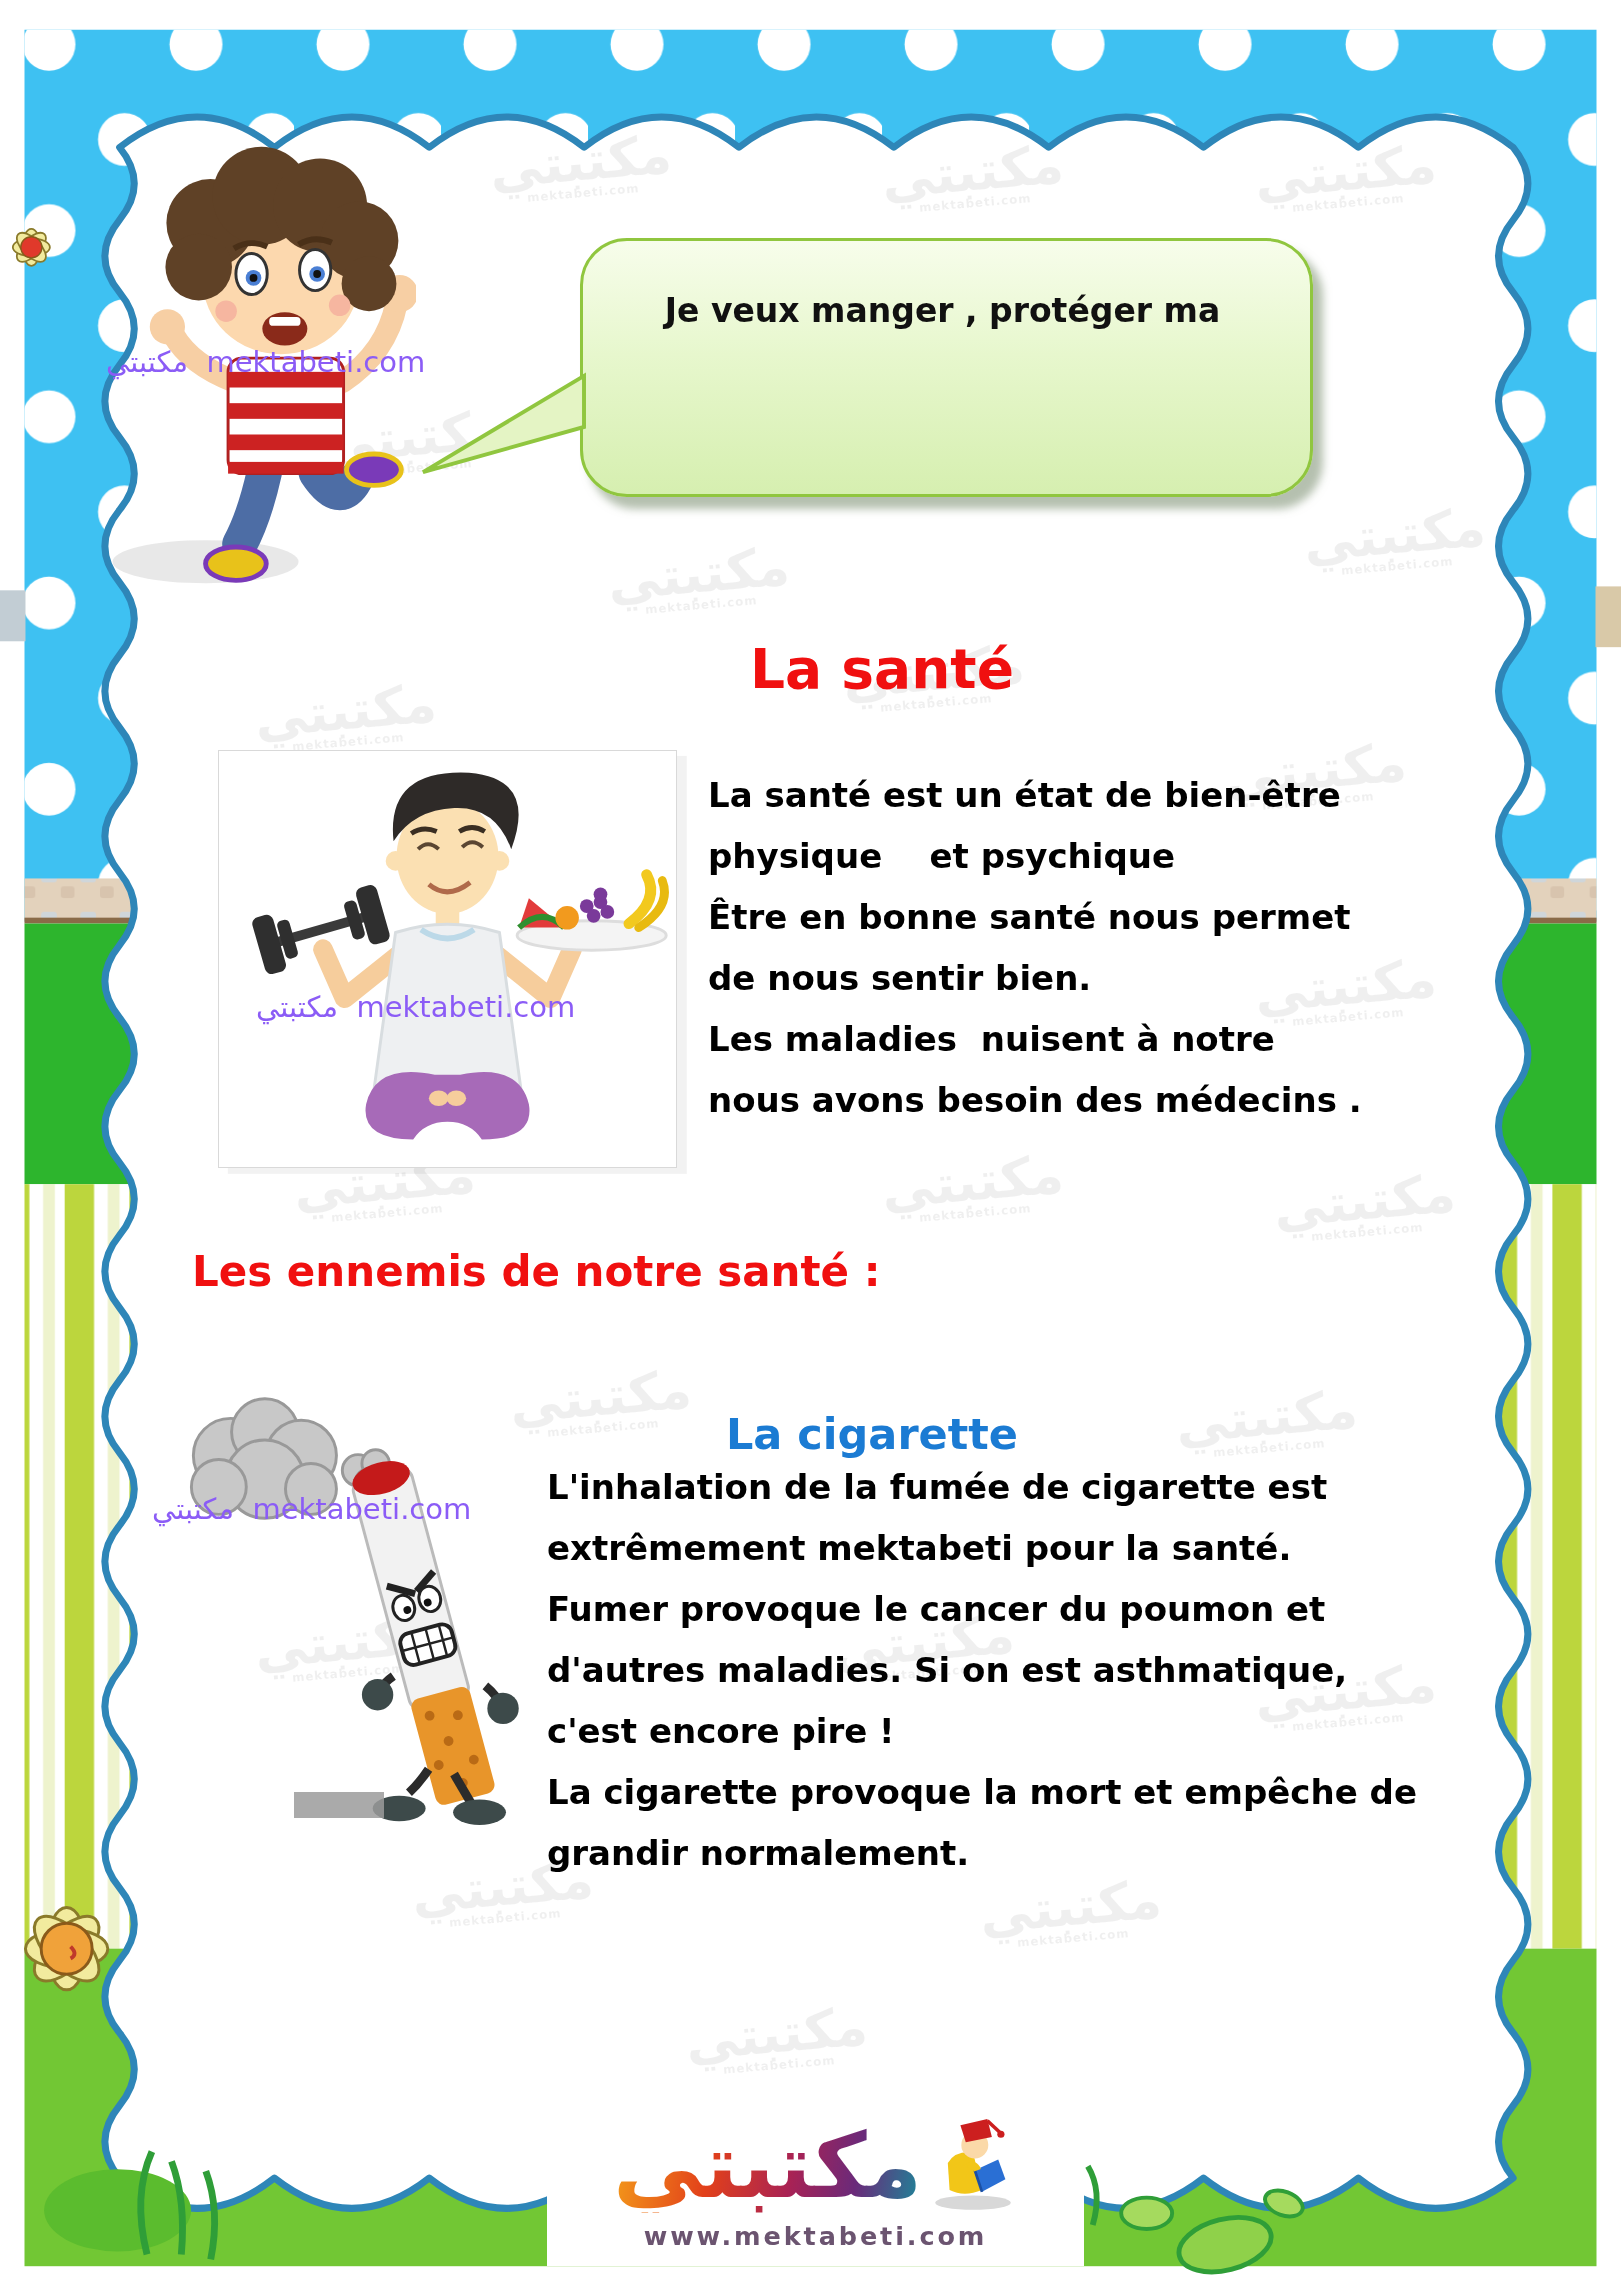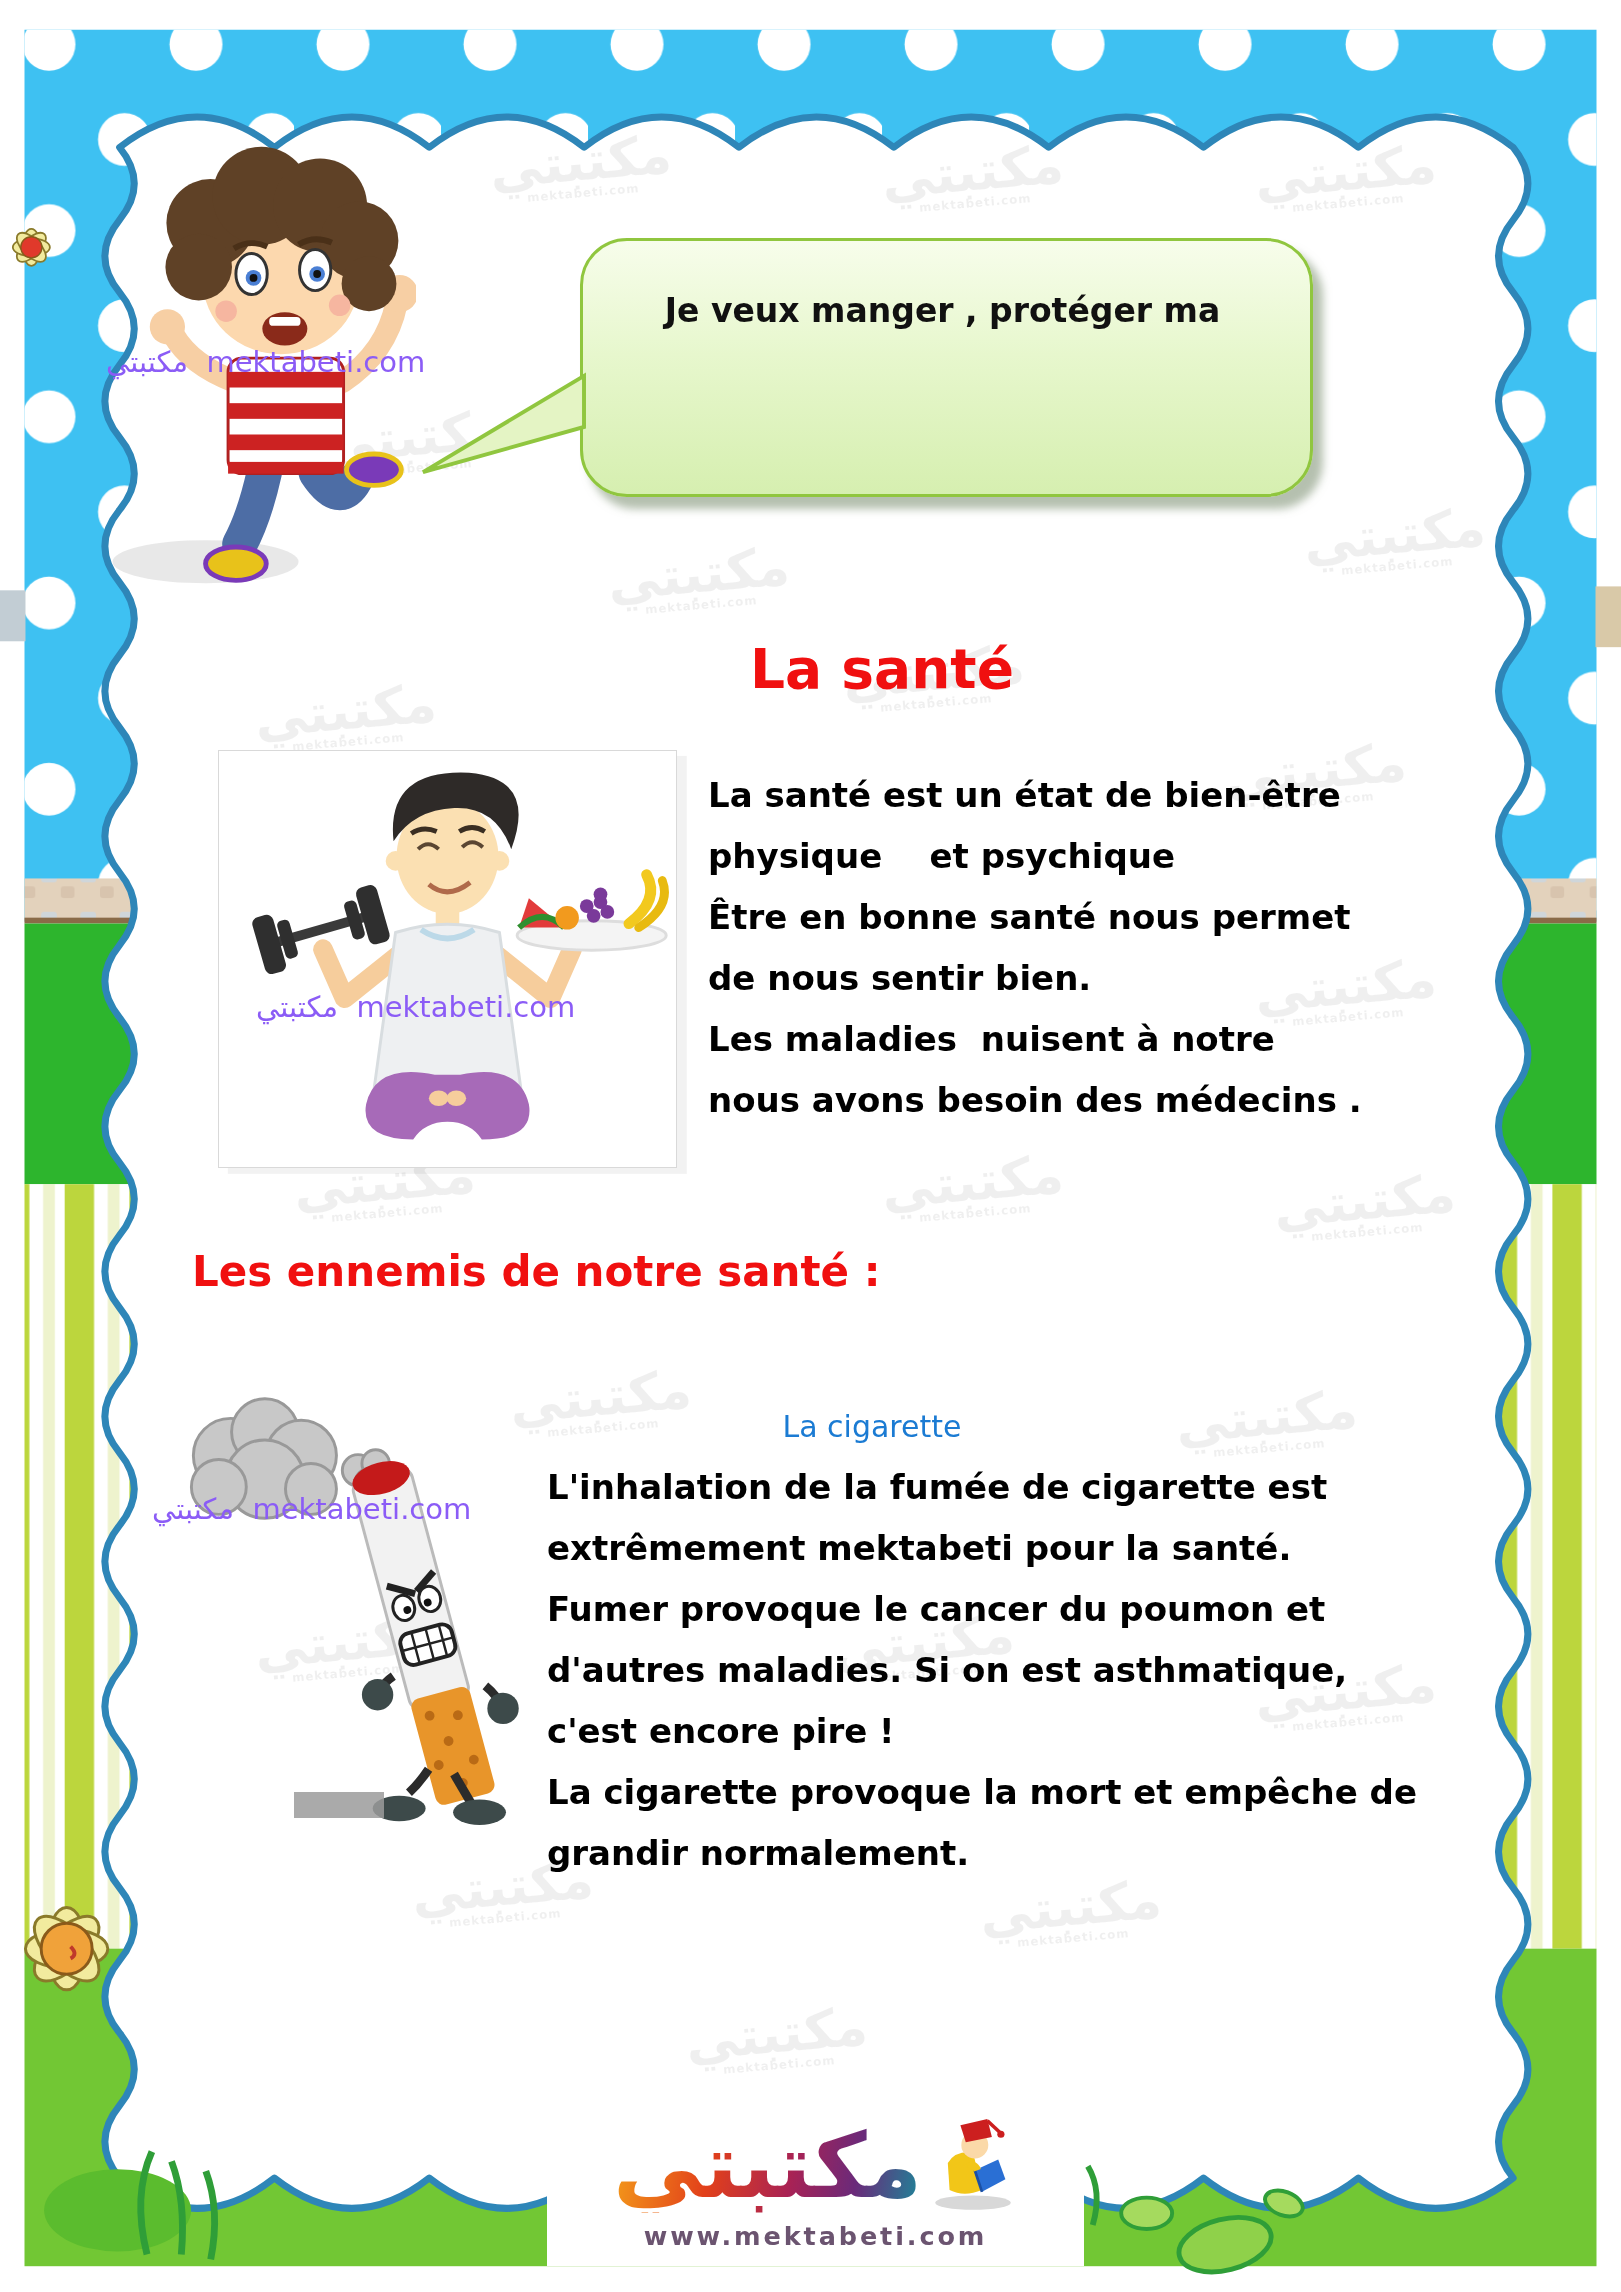--- a/index.html
+++ b/index.html
@@ -19,21 +19,21 @@
           border:3.9px solid #90c63f;box-shadow:9.8px 11.8px 8.8px rgba(120,140,110,0.55);}
   #bubble .btext{position:absolute;left:0;right:8px;top:33px;text-align:center;
           font-size:33px;font-weight:bold;color:#111;line-height:74px;}
   #bubble-tail{left:421px;top:370px;width:165px;height:108px;}
   
   .img-wm{font-weight:normal;color:#8b5cf6;font-size:29px;white-space:pre;}
   
   #title{left:627px;top:637px;width:510px;text-align:center;font-size:55px;font-weight:bold;}
   #intro{left:708px;top:765px;width:730px;font-size:34px;font-weight:bold;color:#000;line-height:61px;}
   #enemies{left:192px;top:1247px;width:882px;font-size:42px;font-weight:bold;}
-  #cig-heading{left:627px;top:1409px;width:490px;text-align:center;font-size:30px;font-weight:normal;}
+  #cig-heading{left:627px;top:1409px;width:490px;text-align:center;font-size:43px;font-weight:bold;}
   #cig-text{left:547px;top:1457px;width:916px;font-size:34px;font-weight:bold;color:#000;line-height:61px;}
   
   #man-panel{left:218px;top:750px;width:457px;height:416px;background:#fff;
              border:1px solid #d9d9d9;box-shadow:9.8px 5.9px 0 rgba(0,0,0,0.05);}
   
   #cig-caption{left:294px;top:1792px;width:90px;height:25.5px;background:#9b9b9b;opacity:.85;}
   
   #logo{left:547px;top:2090px;width:537px;height:176px;background:#ffffff;
         display:flex;flex-direction:column;align-items:center;justify-content:center;}
   #logo .row{display:flex;align-items:flex-end;gap:5.9px;}

